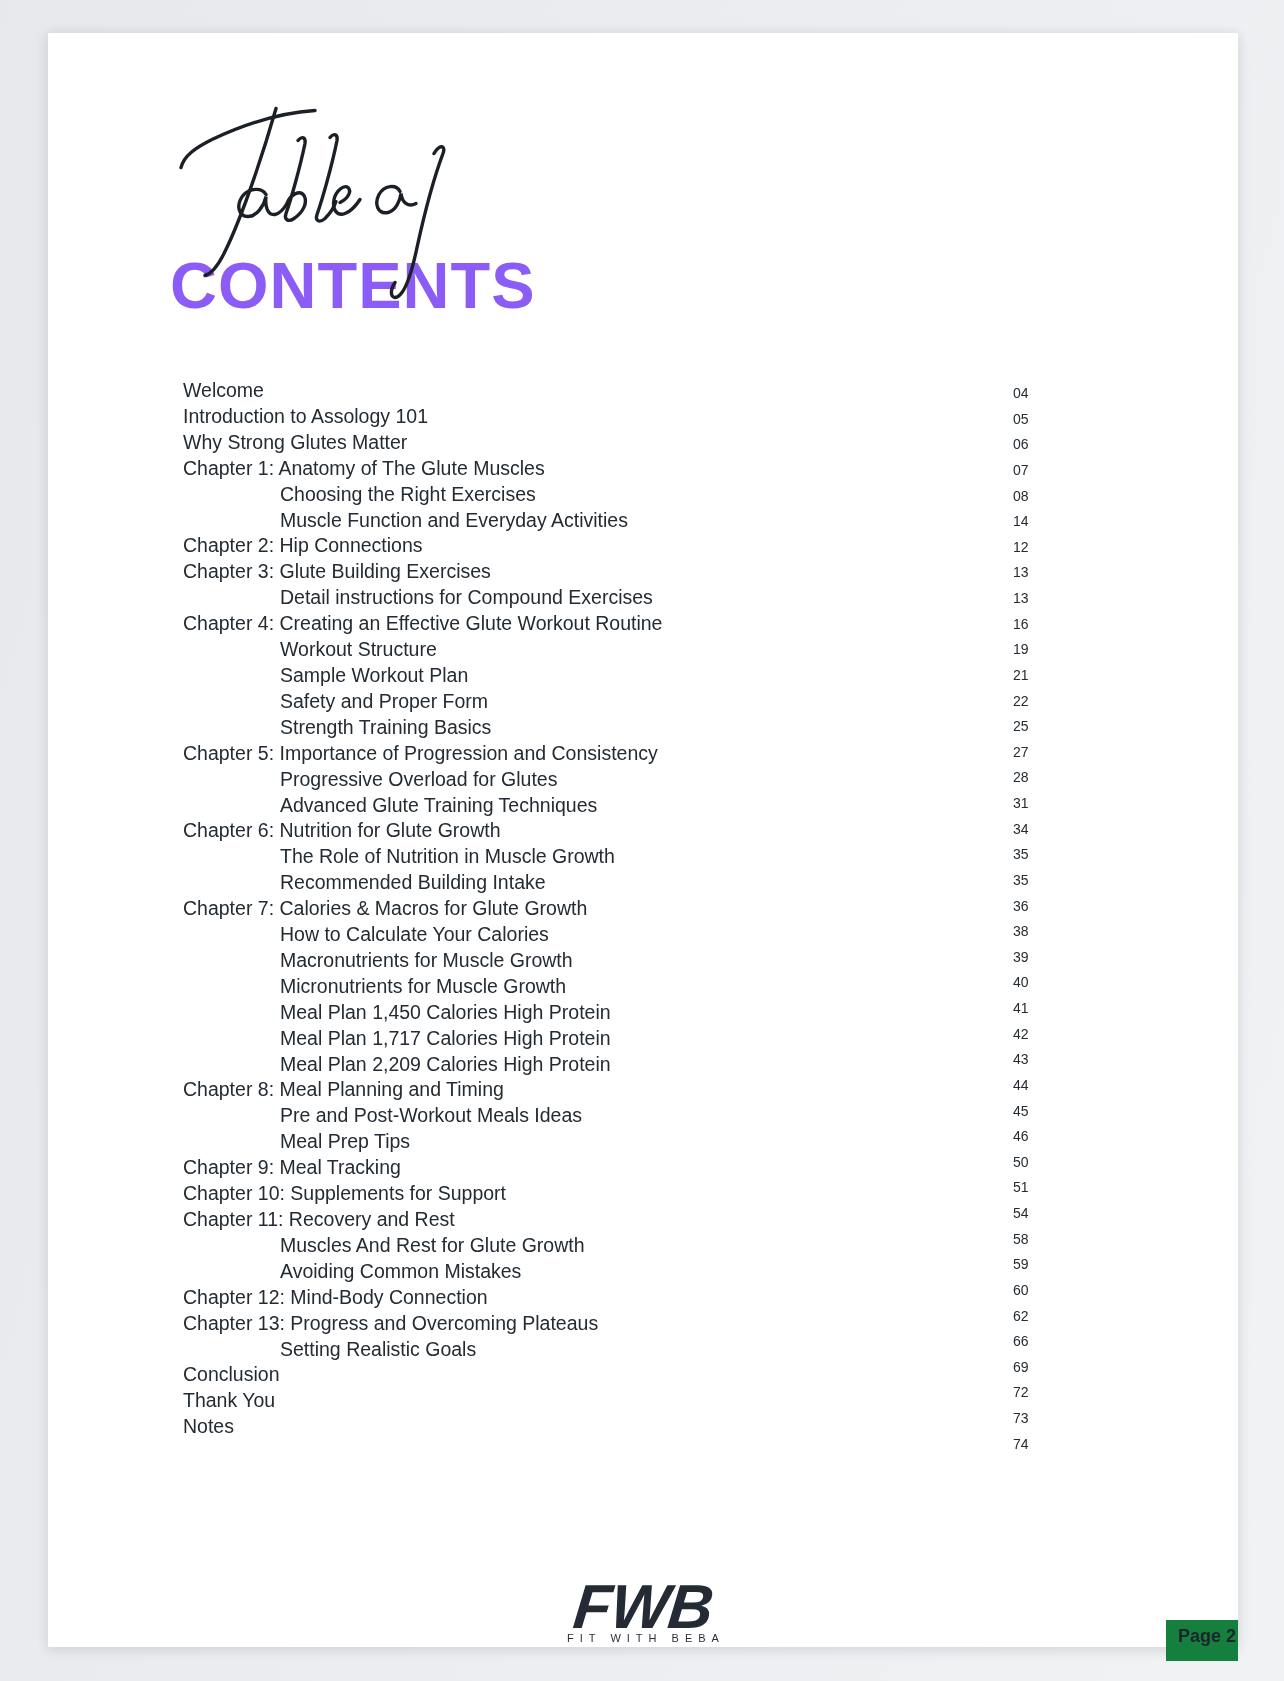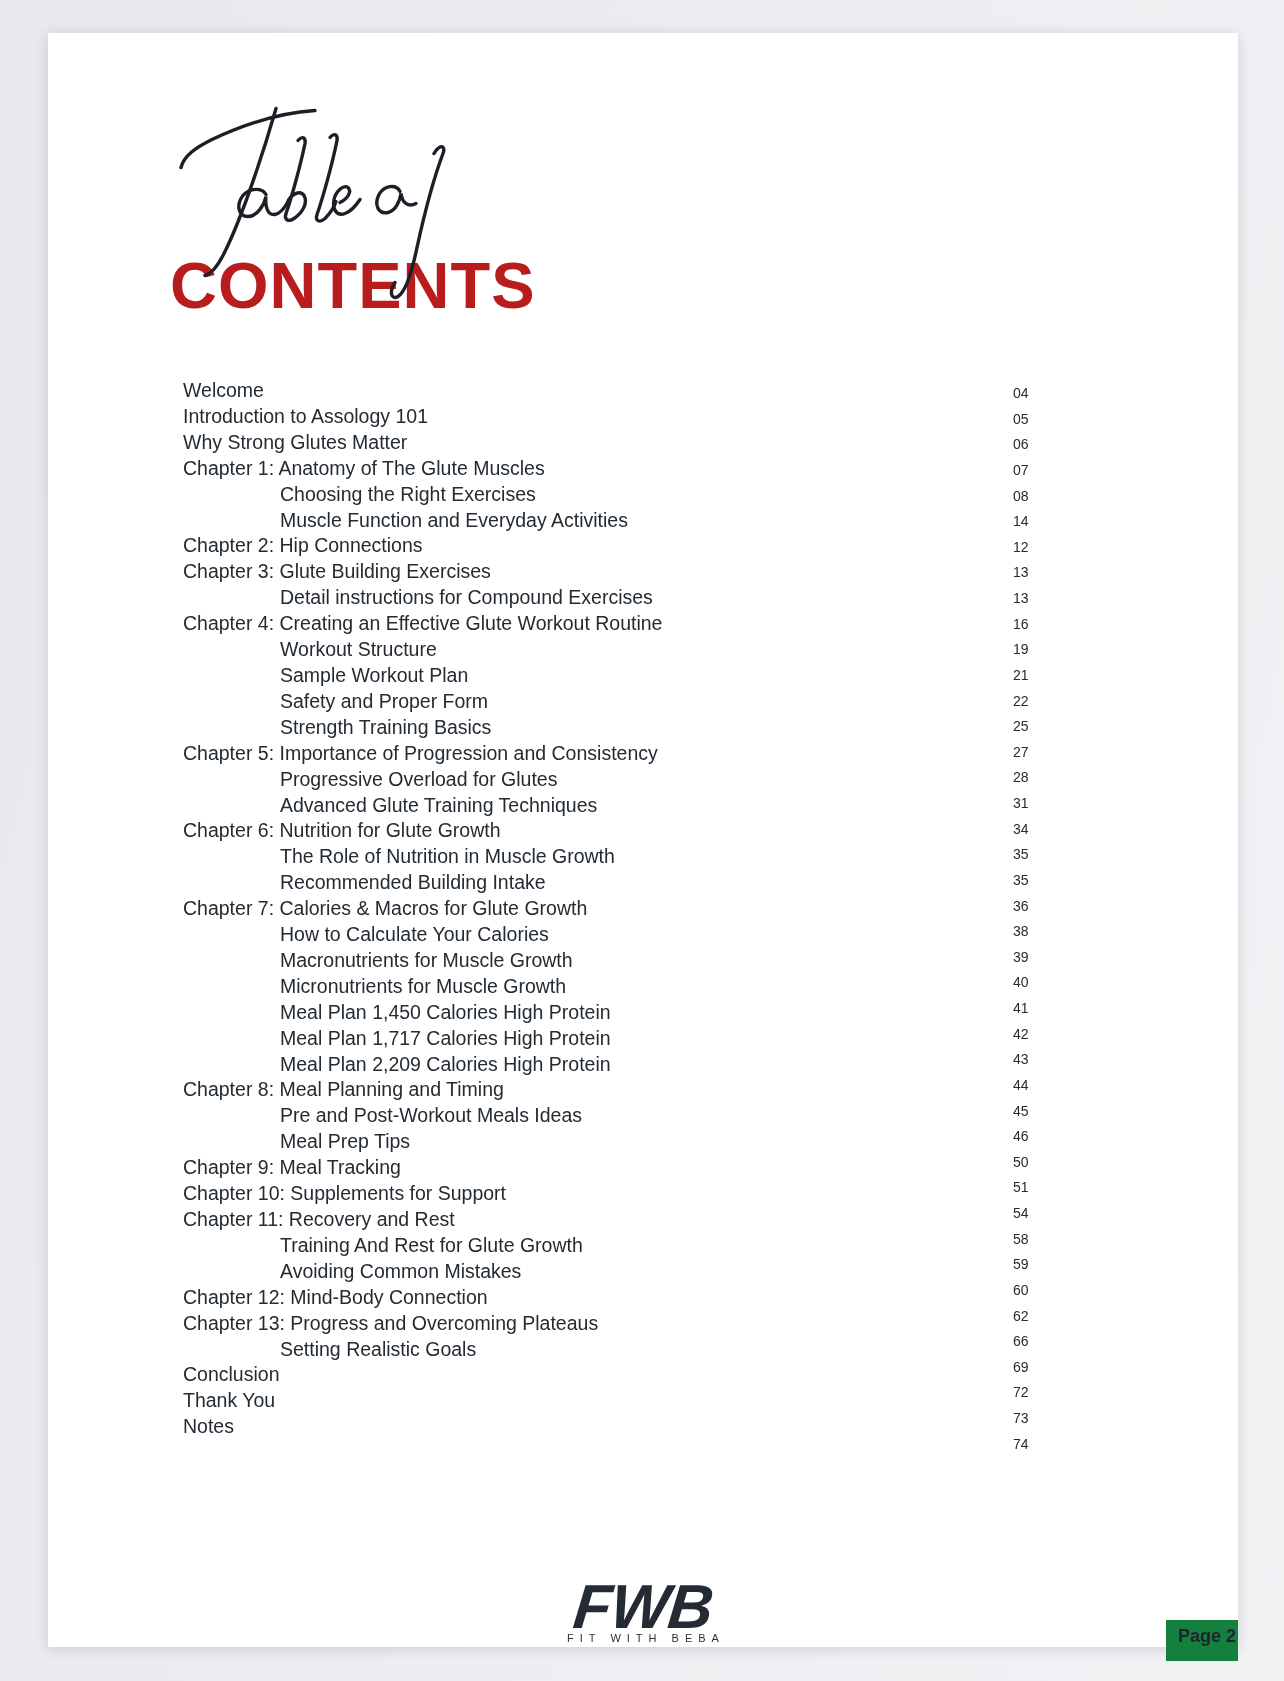--- a/index.html
+++ b/index.html
@@ -12,21 +12,21 @@
     position:absolute;left:48px;top:33px;width:1190px;height:1614px;
     background:#ffffff;box-shadow:0 2px 12px rgba(30,35,45,.15);
   }
   .script-svg{
     position:absolute;left:124px;top:60px;width:410px;height:225px;
     overflow:visible;z-index:3;
   }
   .script-svg path{fill:none;stroke:#1b1f26;stroke-width:3.4;stroke-linecap:round;}
   .main-title{
     position:absolute;left:122px;top:220px;margin:0;line-height:1;
-    font-size:65px;font-weight:bold;letter-spacing:1px;color:#b91c1c;z-index:2;
+    font-size:65px;font-weight:bold;letter-spacing:1px;color:#8b5cf6;z-index:2;
     white-space:nowrap;
   }
   .toc-titles{position:absolute;left:135px;top:345px;z-index:1;}
   .toc-title{
     font-size:19.5px;line-height:25.9px;color:#232b33;
     font-weight:500;white-space:nowrap;
   }
   .toc-title.indent{padding-left:97px;}
   .toc-pages{position:absolute;left:965px;top:348px;z-index:1;}
   .toc-page{
@@ -102,21 +102,21 @@
       <div class="toc-title indent">Micronutrients for Muscle Growth</div>
       <div class="toc-title indent">Meal Plan 1,450 Calories High Protein</div>
       <div class="toc-title indent">Meal Plan 1,717 Calories High Protein</div>
       <div class="toc-title indent">Meal Plan 2,209 Calories High Protein</div>
       <div class="toc-title">Chapter 8: Meal Planning and Timing</div>
       <div class="toc-title indent">Pre and Post-Workout Meals Ideas</div>
       <div class="toc-title indent">Meal Prep Tips</div>
       <div class="toc-title">Chapter 9: Meal Tracking</div>
       <div class="toc-title">Chapter 10: Supplements for Support</div>
       <div class="toc-title">Chapter 11: Recovery and Rest</div>
-      <div class="toc-title indent">Training And Rest for Glute Growth</div>
+      <div class="toc-title indent">Muscles And Rest for Glute Growth</div>
       <div class="toc-title indent">Avoiding Common Mistakes</div>
       <div class="toc-title">Chapter 12: Mind-Body Connection</div>
       <div class="toc-title">Chapter 13: Progress and Overcoming Plateaus</div>
       <div class="toc-title indent">Setting Realistic Goals</div>
       <div class="toc-title">Conclusion</div>
       <div class="toc-title">Thank You</div>
       <div class="toc-title">Notes</div>
     </div>
 
   <div class="toc-pages">

